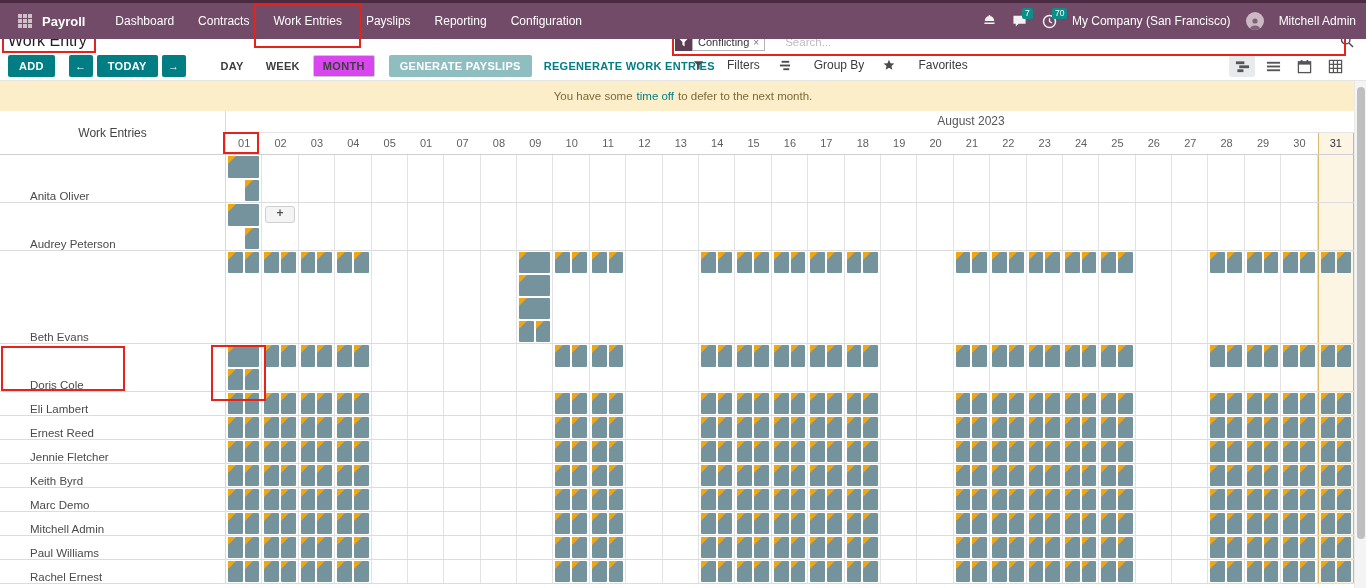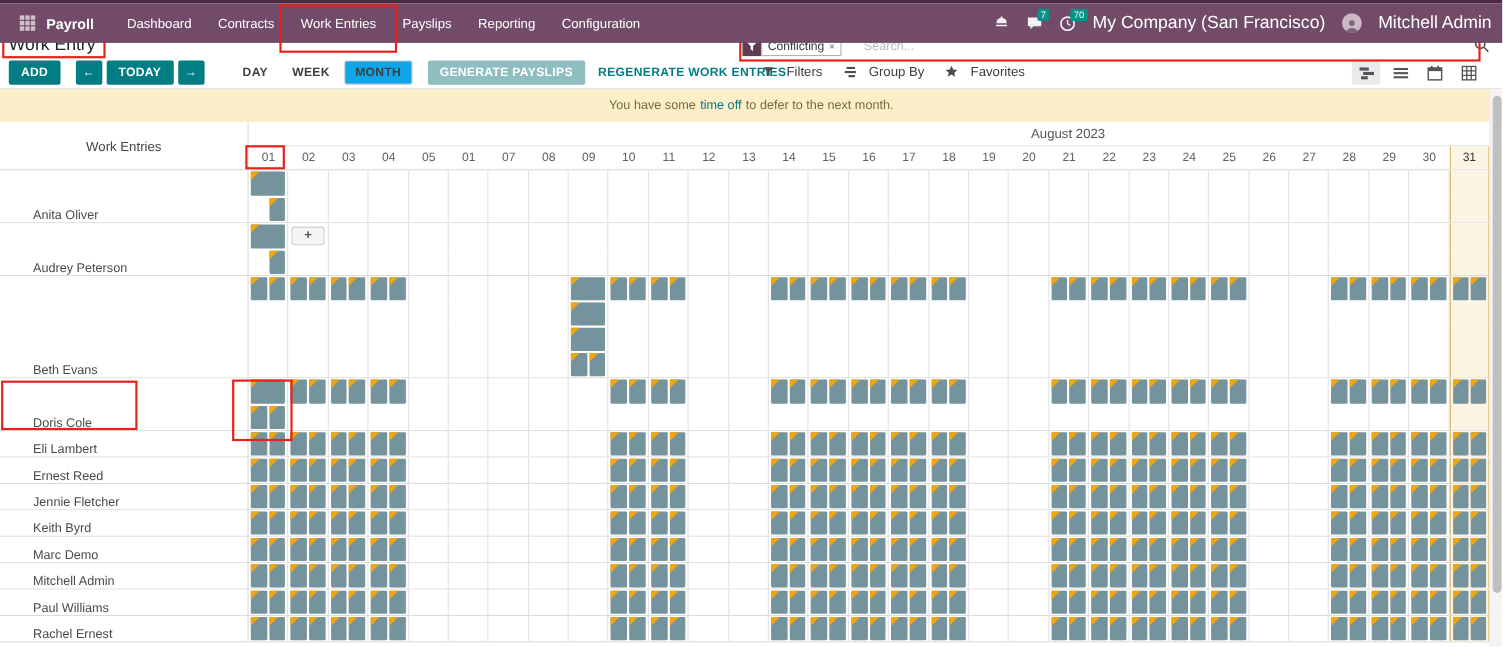--- a/index.html
+++ b/index.html
@@ -12,46 +12,46 @@
   .winstrip{height:3px;background:#4C2B42;}
   .topnav{height:36px;background:var(--nav-bg);display:flex;align-items:center;color:#fff;padding:0 10px;position:relative;z-index:30;}
   .apps{display:grid;grid-template-columns:repeat(3,4px);grid-gap:1px;margin:0 10px 0 8px;}
   .apps i{width:4px;height:4px;background:#cfc0ca;display:block;}
   .brand{font-weight:bold;font-size:13px;margin-right:18px;}
   .nav-items{display:flex;height:100%;}
   .nav-item{font-size:12px;padding:0 12px;display:flex;align-items:center;position:relative;cursor:pointer;}
   .systray{margin-left:auto;display:flex;align-items:center;gap:15px;}
   .tray-ic{position:relative;display:flex;align-items:center;}
   .badge{position:absolute;top:-6px;left:10px;background:#0A8F89;color:#fff;font-size:8.5px;padding:1px 3px;border-radius:2px;line-height:1.1;}
-  .company,.uname{font-size:16px;}
+  .company,.uname{font-size:12px;}
   .avatar{width:18px;height:18px;border-radius:50%;background:#cdb9c6;overflow:hidden;display:flex;align-items:flex-end;justify-content:center;}
   
   .hrow2{position:absolute;top:30px;left:0;right:0;height:22px;}
   .crumb{position:absolute;left:8px;top:2px;font-size:16px;color:#222;}
   .searchbar{position:absolute;left:675px;top:2px;right:24px;height:20px;display:flex;align-items:center;}
   .facet{display:flex;align-items:stretch;height:17px;}
   .facet-ic{width:17px;background:#5E3C54;display:flex;align-items:center;justify-content:center;}
   .facet-lab{border:1px solid #b3b3b3;background:#fff;display:flex;align-items:center;padding:0 5px;font-size:11px;color:#333;gap:4px;}
   .facet-x{color:#777;font-size:10px;cursor:pointer;}
   .s-ph{margin-left:20px;font-size:11.5px;color:#bcbcbc;}
   .s-glass{position:absolute;right:-12px;top:2px;}
   
   .toolbar{position:absolute;top:52px;left:0;right:0;height:28px;border-bottom:1px solid #e5e5e5;}
   .tb-left{position:absolute;left:8px;top:3px;display:flex;align-items:center;gap:4px;}
   .btn{height:22px;border:none;border-radius:2px;font-family:inherit;font-size:11px;font-weight:bold;letter-spacing:.3px;display:flex;align-items:center;justify-content:center;cursor:pointer;box-sizing:border-box;}
   .btn-teal{background:var(--accent);color:#fff;padding:0 11px;}
   .btn-arrow{background:var(--accent);color:#fff;width:24px;padding:0;}
   .btn-plain{background:transparent;color:#3e3e3e;padding:0 9px;font-weight:bold;}
-  .btn-month{background:#0ea5e9;border:1px solid #c9c9c9;color:#3e3e3e;padding:0 9px;}
+  .btn-month{background:#d946ef;border:1px solid #c9c9c9;color:#3e3e3e;padding:0 9px;}
   .btn-muted{background:var(--muted-btn);color:#fff;padding:0 11px;}
   .btn-link{background:transparent;color:var(--accent);padding:0 8px;}
   .gap-l{margin-left:10px;}
   .gap-xl{margin-left:22px;}
   .tb-mid{position:absolute;left:693px;top:6px;display:flex;align-items:center;gap:19px;font-size:12px;color:#3c3c3c;}
-  .tb-mid .mitem{display:flex;align-items:center;gap:11px;cursor:pointer;}
+  .tb-mid .mitem{display:flex;align-items:center;gap:23px;cursor:pointer;}
   .tb-right{position:absolute;right:18px;top:3px;display:flex;align-items:center;gap:5px;}
   .vsw{width:26px;height:22px;display:flex;align-items:center;justify-content:center;border-radius:3px;cursor:pointer;}
   .vsw.active{background:#e8eaed;}
   
   .banner{position:absolute;top:81px;left:0;right:0;height:30px;background:var(--banner-bg);
           display:flex;align-items:center;justify-content:center;font-size:11.5px;color:var(--banner-tx);}
   .banner a{color:var(--accent);text-decoration:none;padding:0 4px;cursor:pointer;}
   
   .gantt{position:absolute;top:111px;left:0;width:1354px;bottom:0;}
   .g-head{display:flex;height:44px;border-bottom:1px solid #cfcfcf;box-sizing:border-box;}

